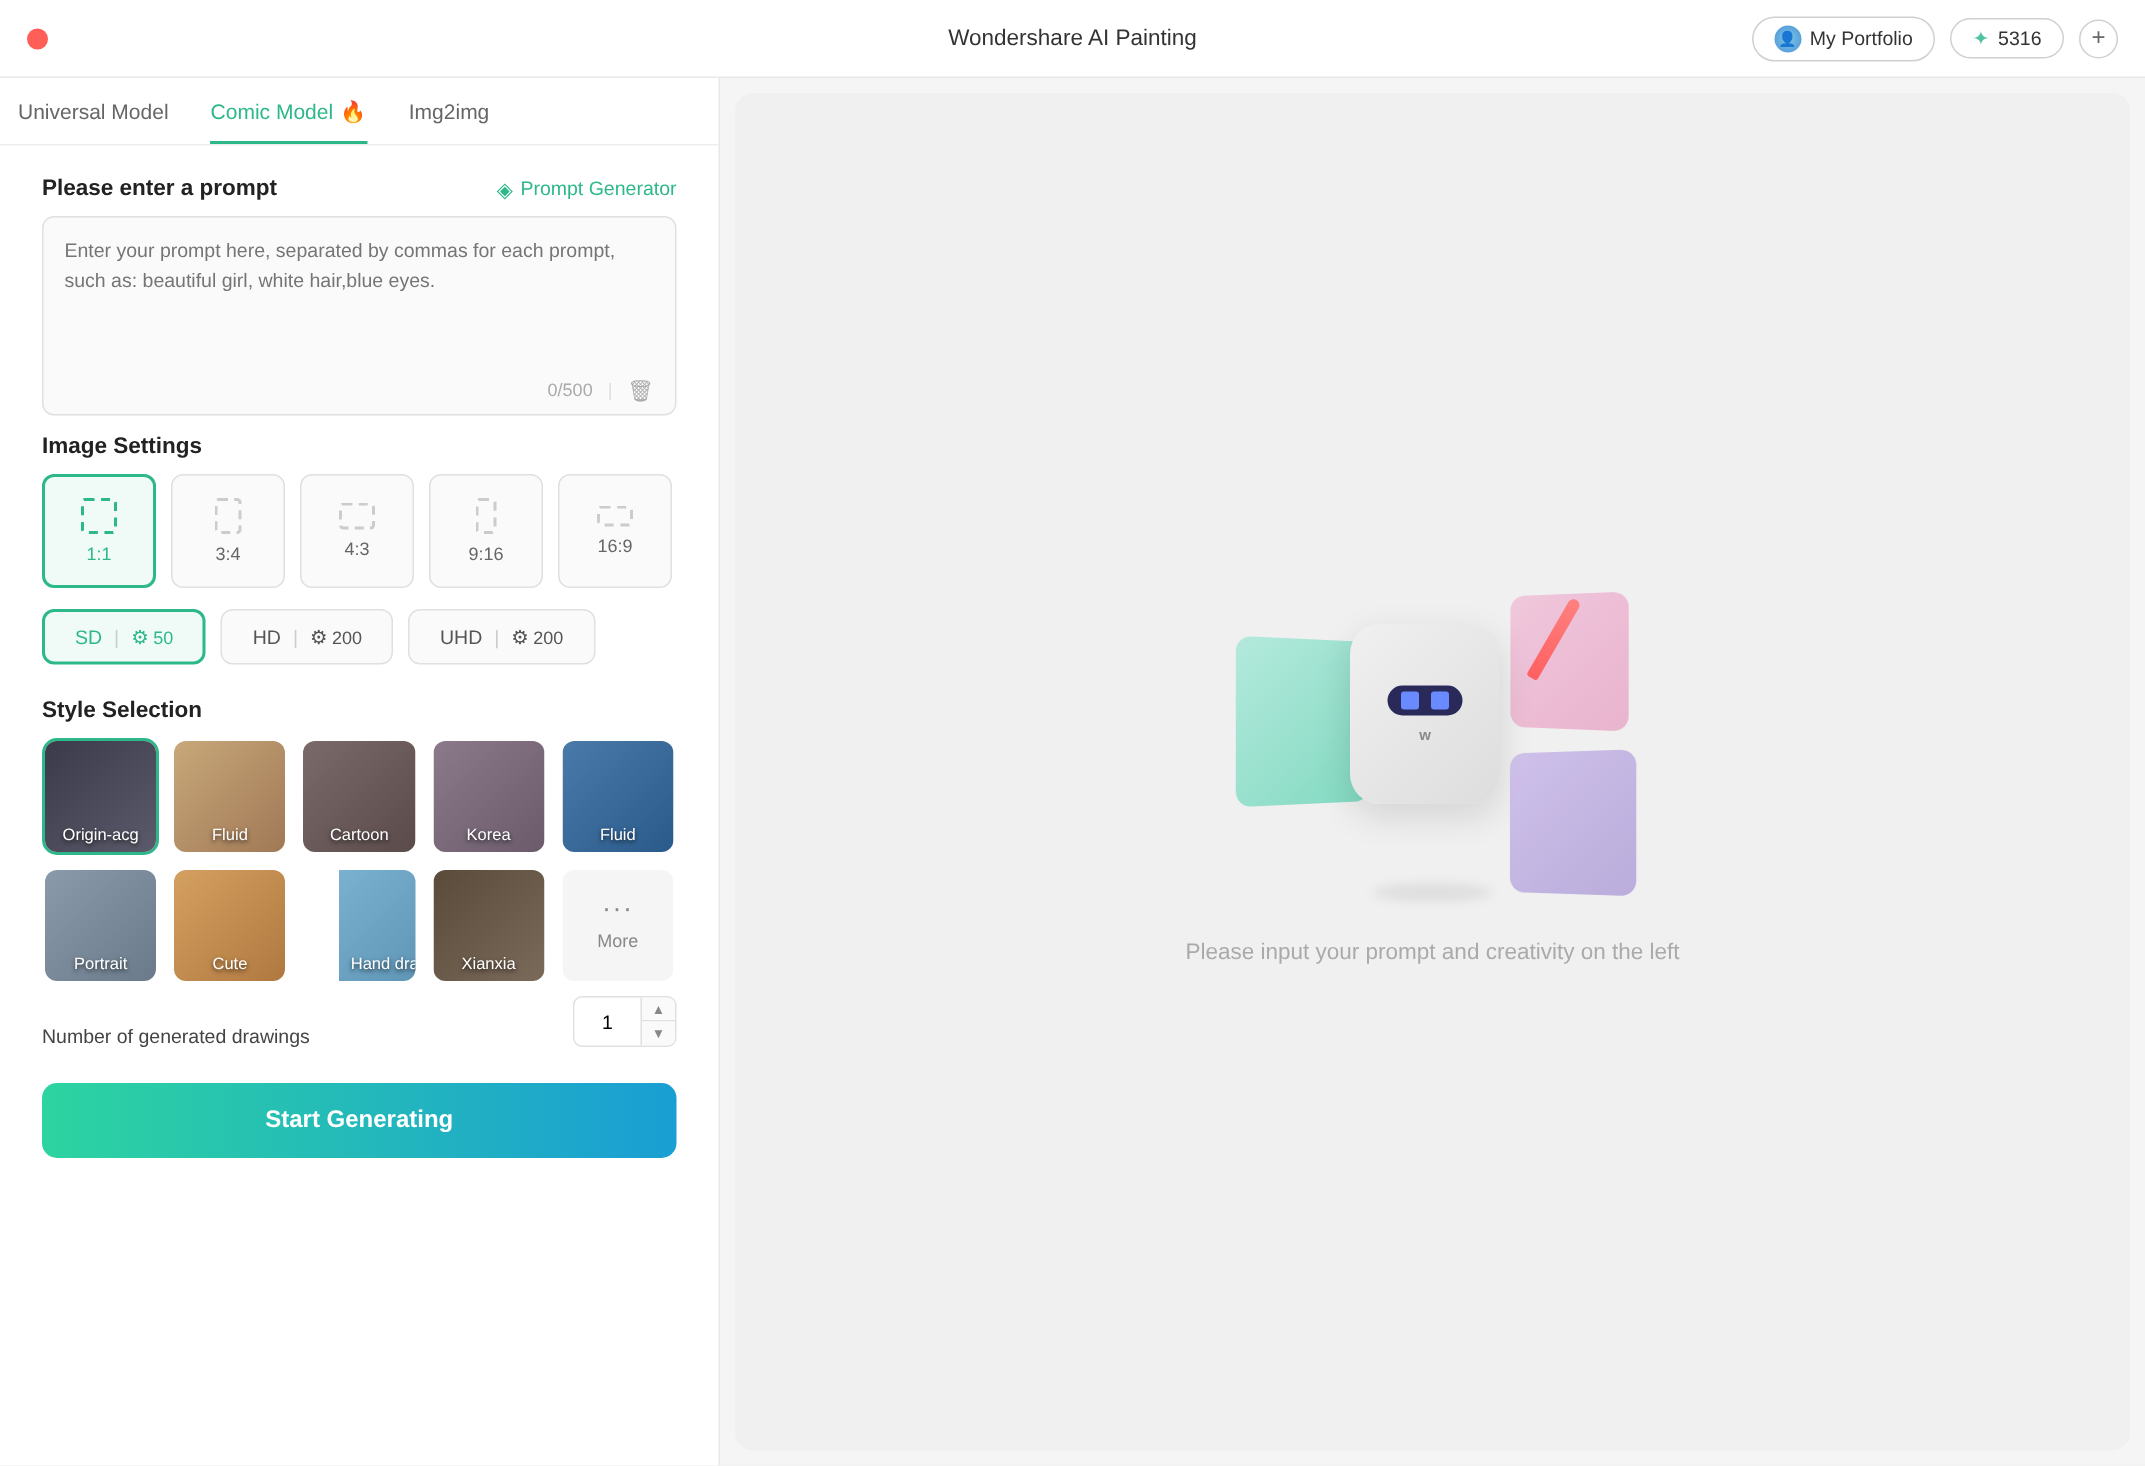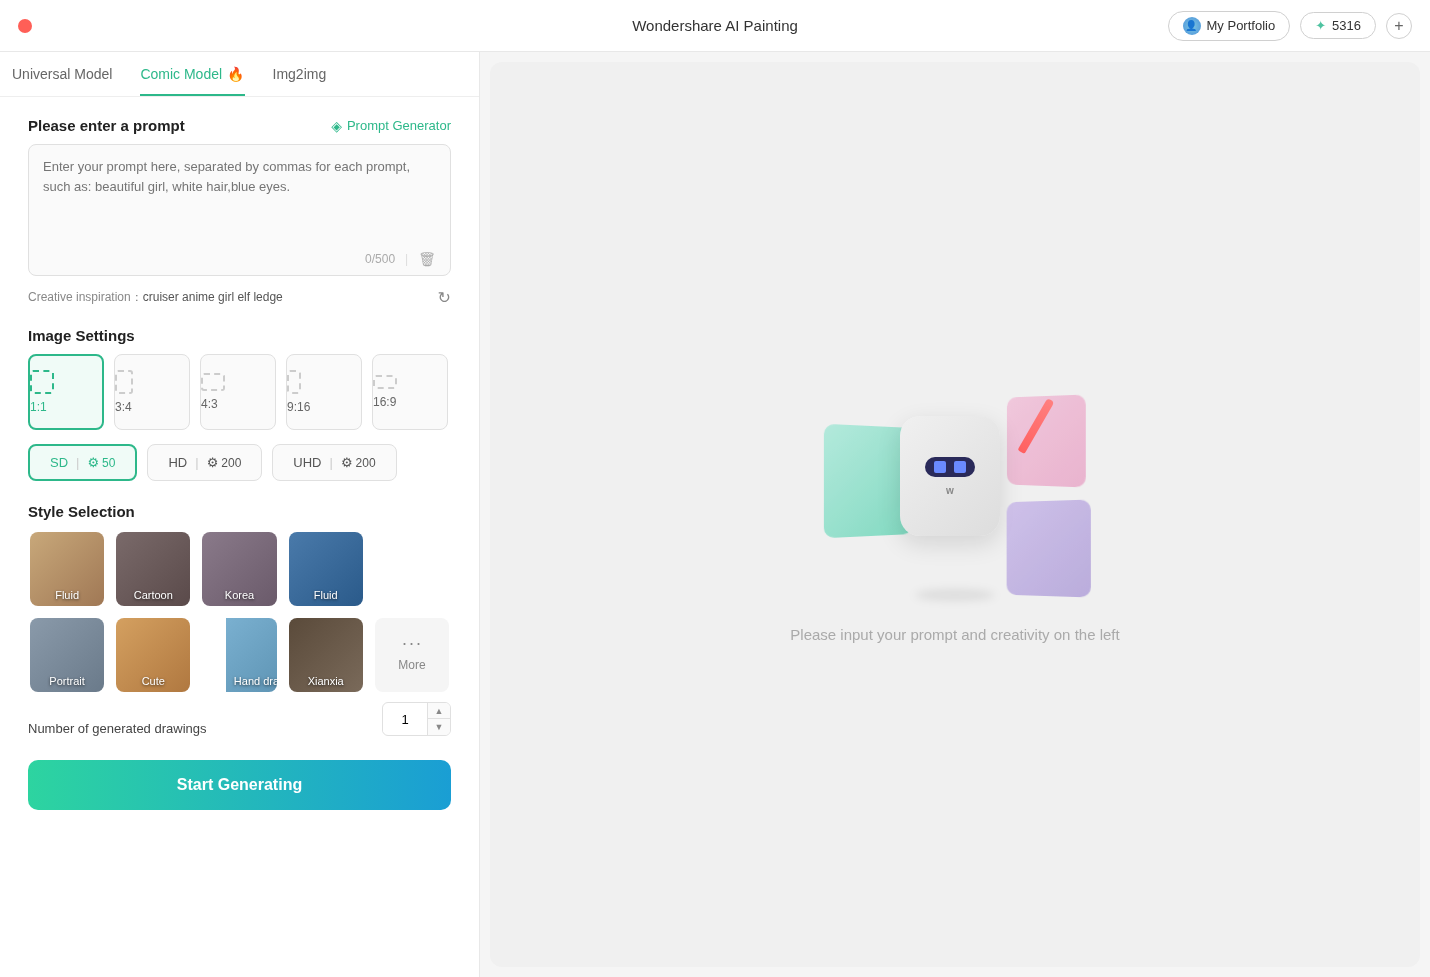--- a/index.html
+++ b/index.html
@@ -193,20 +193,21 @@
 
     
     .aspect-ratios {
       display: flex;
       gap: 10px;
       margin-bottom: 14px;
     }
     .aspect-btn {
       display: flex;
       flex-direction: column;
+      align-items: center;
       justify-content: center;
       width: 76px;
       height: 76px;
       border: 1.5px solid #e0e0e0;
       border-radius: 8px;
       cursor: pointer;
       background: #fafafa;
       gap: 6px;
     }
     .aspect-btn.active {
@@ -520,26 +521,20 @@
       <div class="prompt-area-wrap">
         <textarea class="prompt-textarea" placeholder="Enter your prompt here, separated by commas for each prompt, such as: beautiful girl, white hair,blue eyes." style=""></textarea>
         <div class="prompt-footer">
           <span>0/500</span>
           <span class="divider-v">|</span>
           <span class="trash-icon">🗑</span>
         </div>
       </div>
 
       
-      <div class="inspiration-row">
-        <span class="inspiration-text">
-          <span>Creative inspiration：</span><span class="inspiration-tags">cruiser   anime girl   elf ledge</span>
-        </span>
-        <span class="refresh-icon">↻</span>
-      </div>
 
       
       <div class="section-header">
         <span class="section-title">Image Settings</span>
       </div>
 
       
       <div class="aspect-ratios">
         <div class="aspect-btn active">
           <div class="aspect-icon aspect-1-1"></div>
@@ -591,20 +586,25 @@
         </div>
       </div>
 
       
       <div class="section-header">
         <span class="section-title">Style Selection</span>
       </div>
 
       
       <div class="style-grid">
+        <div class="style-item active">
+          <div class="style-thumb style-origin-acg">
+            <span class="style-label">Origin-acg</span>
+          </div>
+        </div>
         <div class="style-item">
           <div class="style-thumb style-anime">
             <span class="style-label">Fluid</span>
           </div>
         </div>
         <div class="style-item">
           <div class="style-thumb style-cartoon">
             <span class="style-label">Cartoon</span>
           </div>
         </div>

